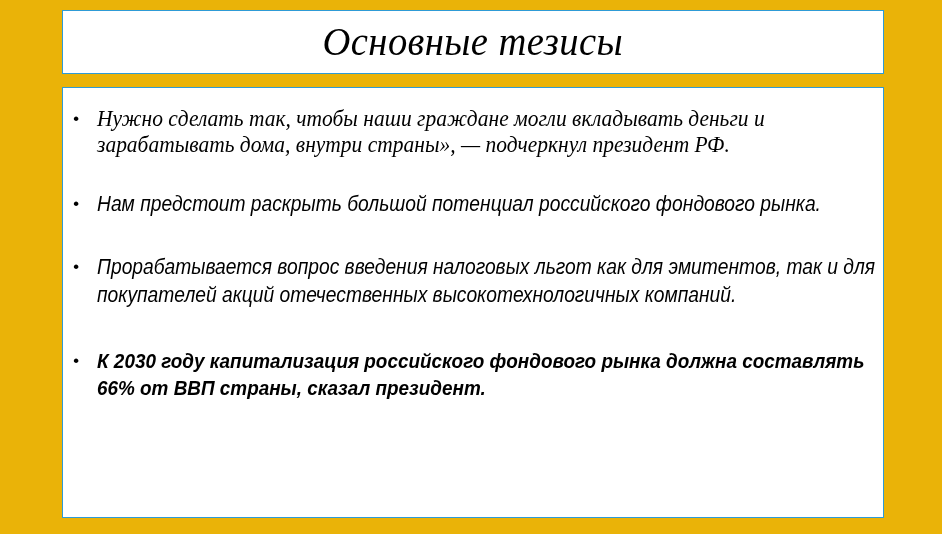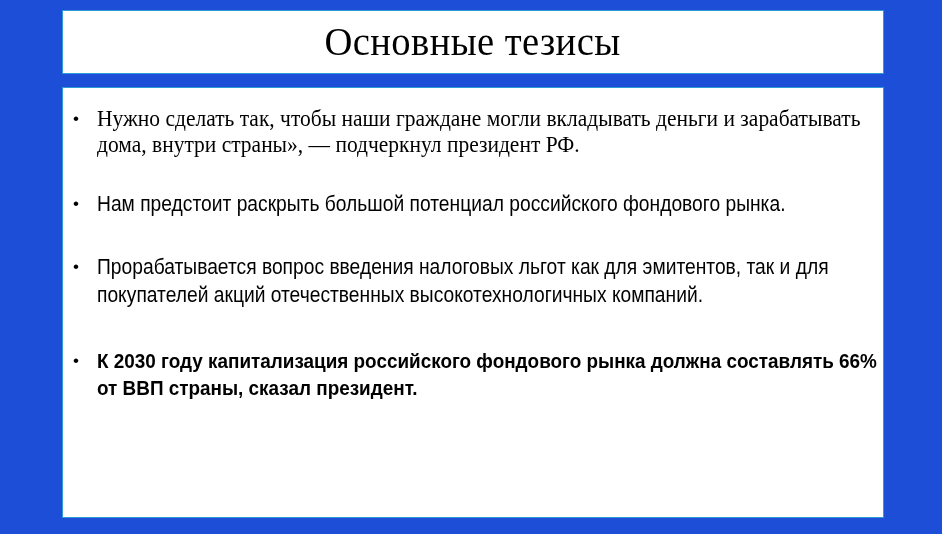--- a/index.html
+++ b/index.html
@@ -16,21 +16,22 @@
     font-family: "Liberation Sans", sans-serif;
     -webkit-font-smoothing: none;
   }
 
   .slide {
     position: absolute;
     left: 0;
     top: 0;
     width: 942px;
     height: 534px;
-    background: #1d4ed8;
+    background: #eab308;
+    font-style: italic;
   }
 
   
   .title-box {
     position: absolute;
     left: 62px;
     top: 10px;
     width: 822px;
     height: 64px;
     border: 1px solid #2e9bd6;

